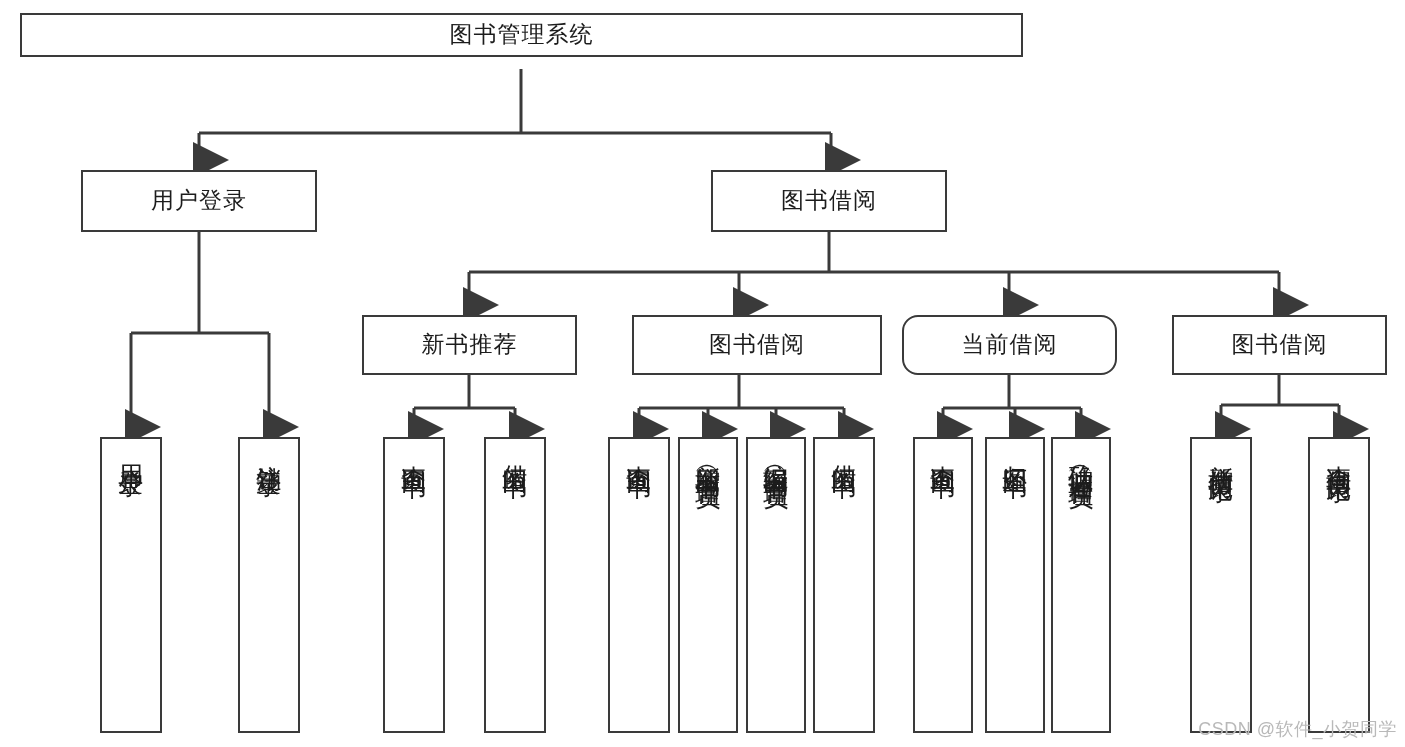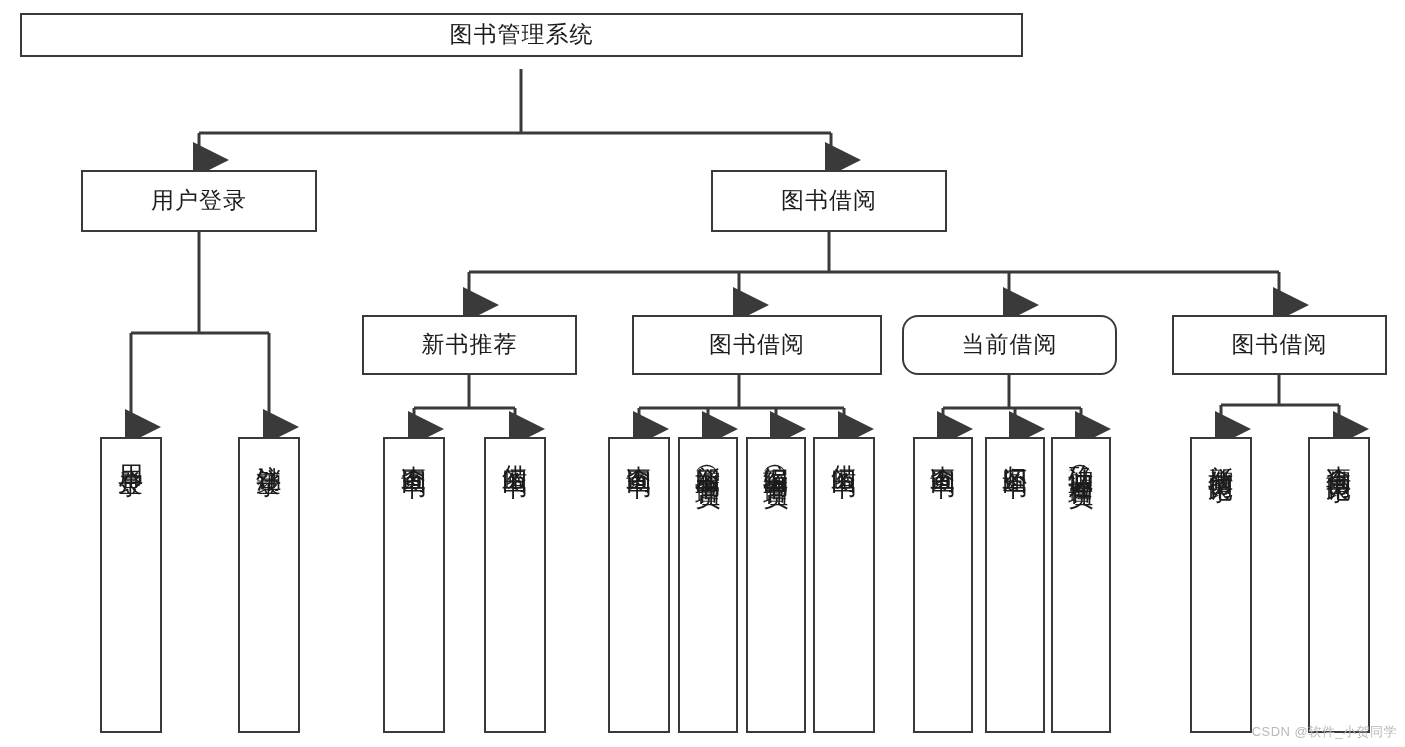--- a/index.html
+++ b/index.html
@@ -37,21 +37,21 @@
     text-orientation:upright;
     font-size:25px;
     line-height:1.05;
     letter-spacing:3px;
     white-space:pre;
     margin:0 auto;
   }
   .watermark{
     position:absolute;
     right:8px;bottom:6px;
-    font-size:13px;
+    font-size:18px;
     color:#b9b9b9;
     letter-spacing:0.5px;
     white-space:nowrap;
     pointer-events:none;
   }
 </style>
 </head>
 <body>
 
 <div id="stage">

